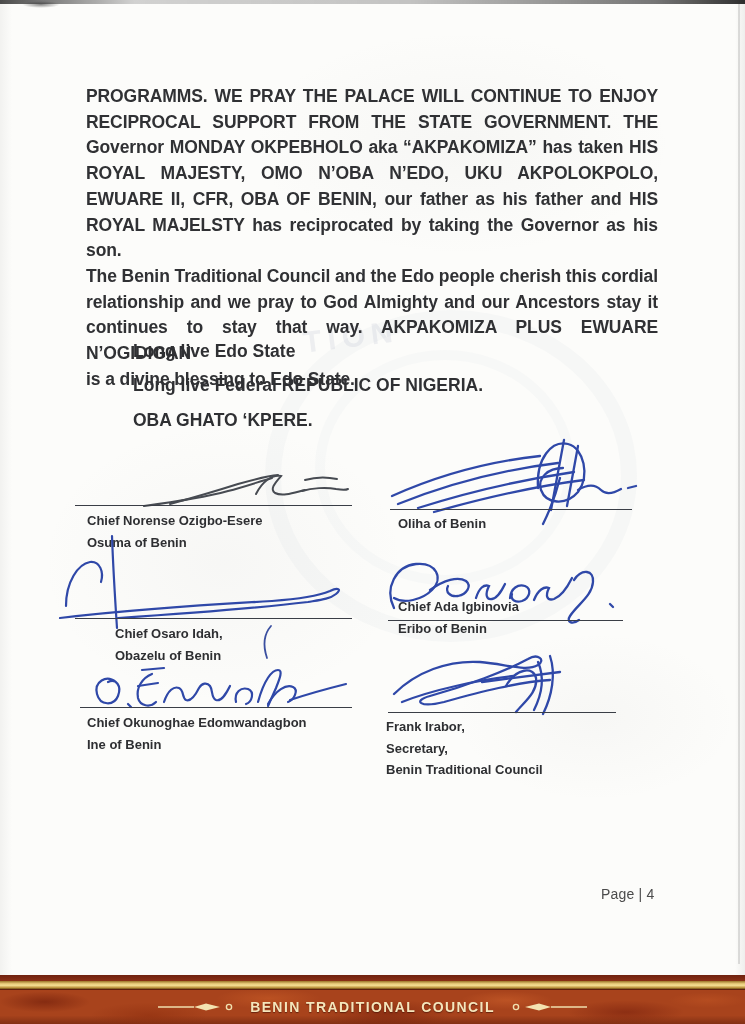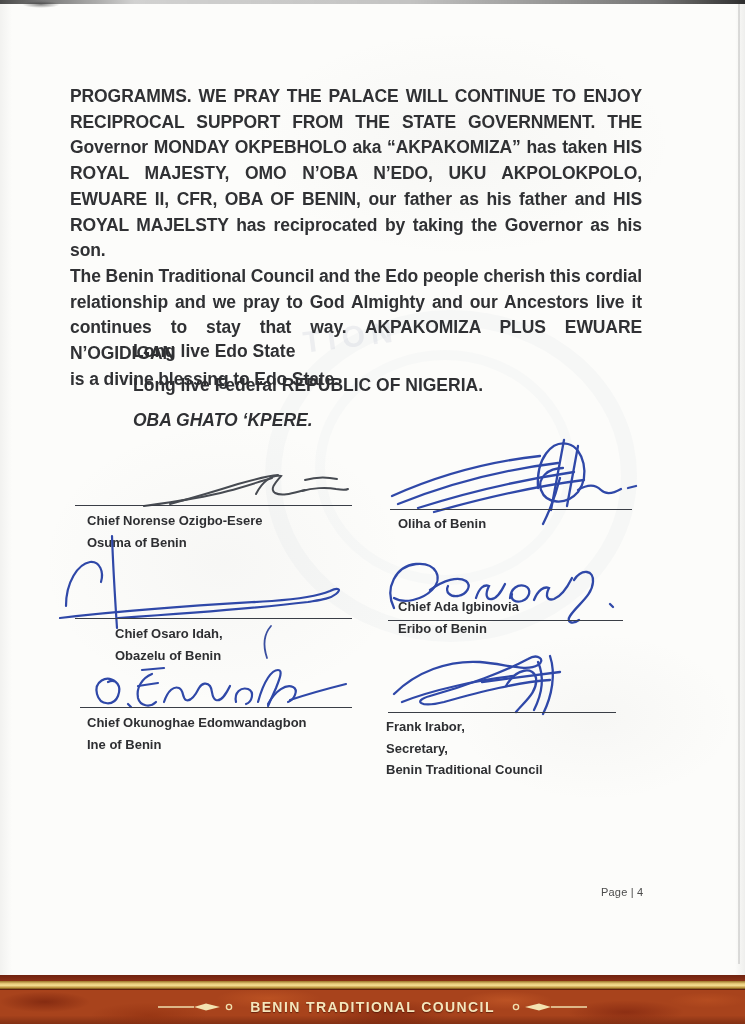--- a/index.html
+++ b/index.html
@@ -24,31 +24,31 @@
     background:radial-gradient(ellipse at center, rgba(40,40,40,.55), transparent 70%);}
   
   .watermark{position:absolute;left:225px;top:290px;width:430px;height:340px;opacity:1;pointer-events:none;}
   .wm-ring{position:absolute;left:40px;top:20px;width:340px;height:300px;border-radius:50%;
     border:16px solid rgba(150,160,185,.055);}
   .wm-ring2{position:absolute;left:90px;top:60px;width:240px;height:215px;border-radius:50%;
     border:10px solid rgba(150,160,185,.045);}
   .wm-letters{position:absolute;left:78px;top:30px;font-size:30px;font-weight:bold;
     color:rgba(130,142,170,.12);letter-spacing:6px;transform:rotate(-7deg);}
   
-  .para{position:absolute;left:70px;top:84px;width:572px;
+  .para{position:absolute;left:86px;top:84px;width:572px;
     font-size:17.5px;font-weight:bold;color:#303134;line-height:25.7px;letter-spacing:-.1px;}
   .jline{text-align:justify;text-align-last:justify;}
   .jlast{text-align-last:left;}
   
   .slogan{position:absolute;left:133px;font-size:17.5px;font-weight:bold;color:#2f3033;}
   
   .sigline{position:absolute;height:0;border-top:1.6px solid #3a3e46;}
   .signame{position:absolute;font-size:13px;font-weight:bold;color:#2e2f32;line-height:21.5px;white-space:nowrap;}
   .sig-svg{position:absolute;pointer-events:none;}
-  .page-number{position:absolute;left:601px;top:886px;font-size:11px;color:#4b4b4b;letter-spacing:.2px;}
+  .page-number{position:absolute;left:601px;top:886px;font-size:14px;color:#4b4b4b;letter-spacing:.2px;}
   
   .footer{position:absolute;left:0;top:975px;width:745px;height:49px;}
   .banner-topband{position:absolute;top:0;left:0;right:0;height:6px;background:linear-gradient(to bottom,#6f2210,#8a2f15);}
   .gold-stripe{position:absolute;top:6px;left:0;right:0;height:8px;
     background:linear-gradient(to bottom,#9a7428,#e9cc7c 35%,#f4dd92 55%,#b98f3a 85%,#6b4a17);
     border-bottom:1px solid #5c1d0d;}
   .banner-body{position:absolute;top:15px;left:0;right:0;bottom:0;
     background-color:#a8431c;
     background-image:
       radial-gradient(ellipse 70px 16px at 6% 35%, rgba(110,28,10,.6), transparent 65%),
@@ -80,28 +80,28 @@
   </div>
 
   <div class="para">
     <div class="jline">PROGRAMMS.  WE PRAY THE PALACE WILL CONTINUE TO ENJOY</div>
     <div class="jline">RECIPROCAL SUPPORT FROM THE STATE GOVERNMENT.  THE</div>
     <div class="jline">Governor MONDAY OKPEBHOLO aka “AKPAKOMIZA” has taken HIS</div>
     <div class="jline">ROYAL MAJESTY, OMO N’OBA N’EDO, UKU AKPOLOKPOLO,</div>
     <div class="jline">EWUARE II, CFR, OBA OF BENIN, our father as his father and HIS</div>
     <div class="jline">ROYAL MAJELSTY has reciprocated by taking the Governor as his son.</div>
     <div class="jline">The Benin Traditional Council and the Edo people cherish this cordial</div>
-    <div class="jline">relationship and we pray to God Almighty and our Ancestors live it</div>
+    <div class="jline">relationship and we pray to God Almighty and our Ancestors stay it</div>
     <div class="jline">continues to stay that way.  AKPAKOMIZA PLUS EWUARE N’OGIDIGAN</div>
     <div class="jline jlast">is a divine blessing to Edo State.</div>
   </div>
 
   <div class="slogan" style="top:341px;">Long live Edo State</div>
   <div class="slogan" style="top:375px;">Long live Federal REPUBLIC OF NIGERIA.</div>
-  <div class="slogan" style="top:410px;font-style:italic;">OBA GHATO ‘KPERE.</div>
+  <div class="slogan" style="top:410px;">OBA GHATO ‘KPERE.</div>
 
   <svg class="sig-svg" style="left:140px;top:468px;" width="212" height="42" viewBox="0 0 212 42">
     <g fill="none" stroke="#474b52" stroke-width="2" stroke-linecap="round">
       <path d="M4 38 C34 34 62 30 88 23 C104 19 118 14 132 10"></path>
       <path d="M30 36 C52 30 76 23 98 16 C112 12 126 8 138 7"></path>
       <path d="M116 26 C122 14 132 6 141 8 C136 14 129 21 135 25 C143 29 156 24 165 22"></path>
       <path d="M162 23 C172 20 186 19 196 21 C202 22 206 22 208 21"></path>
       <path d="M165 12 C175 9 188 9 197 11"></path>
     </g>
   </svg>

